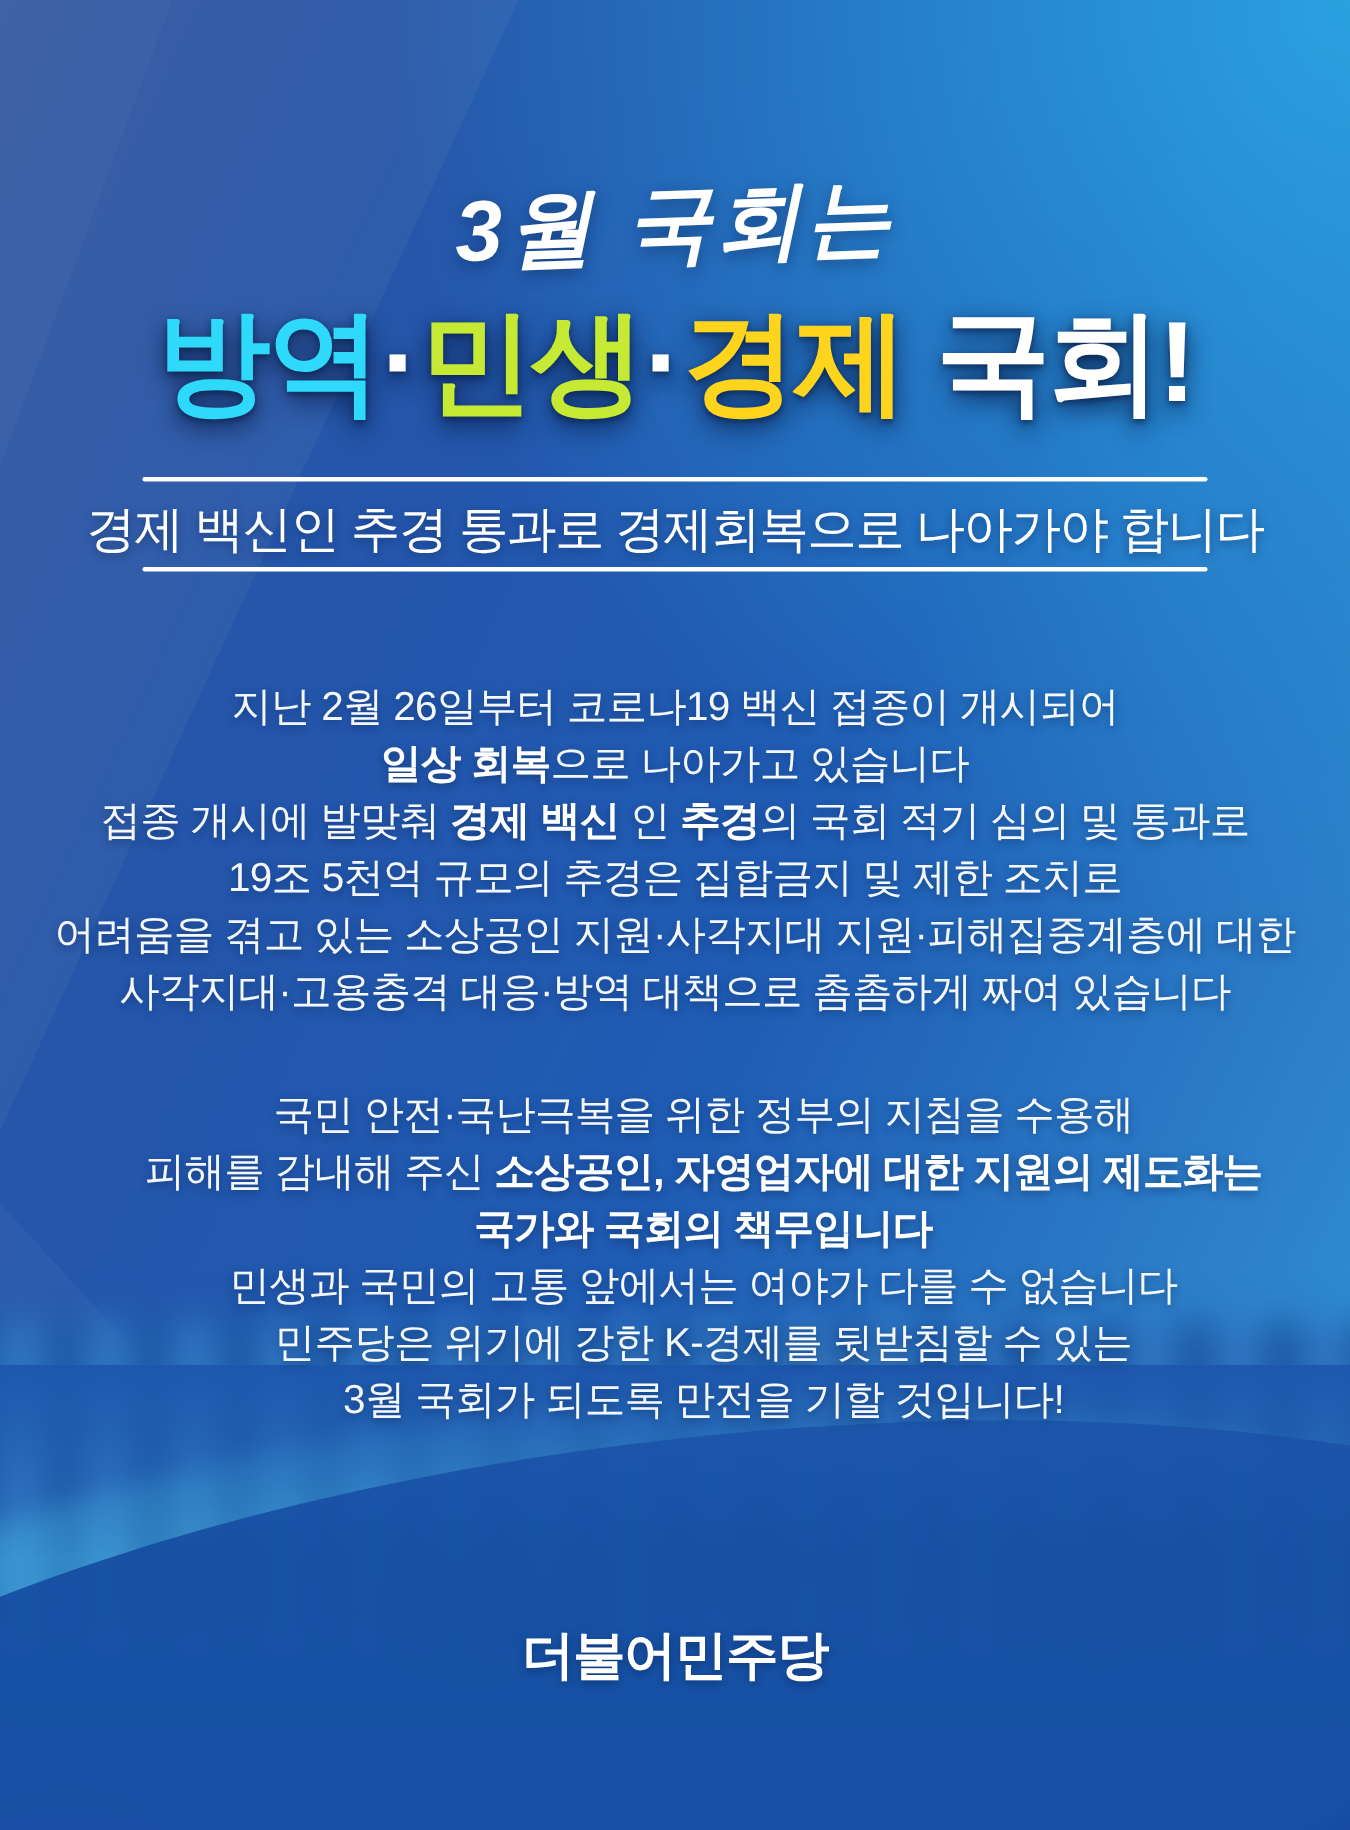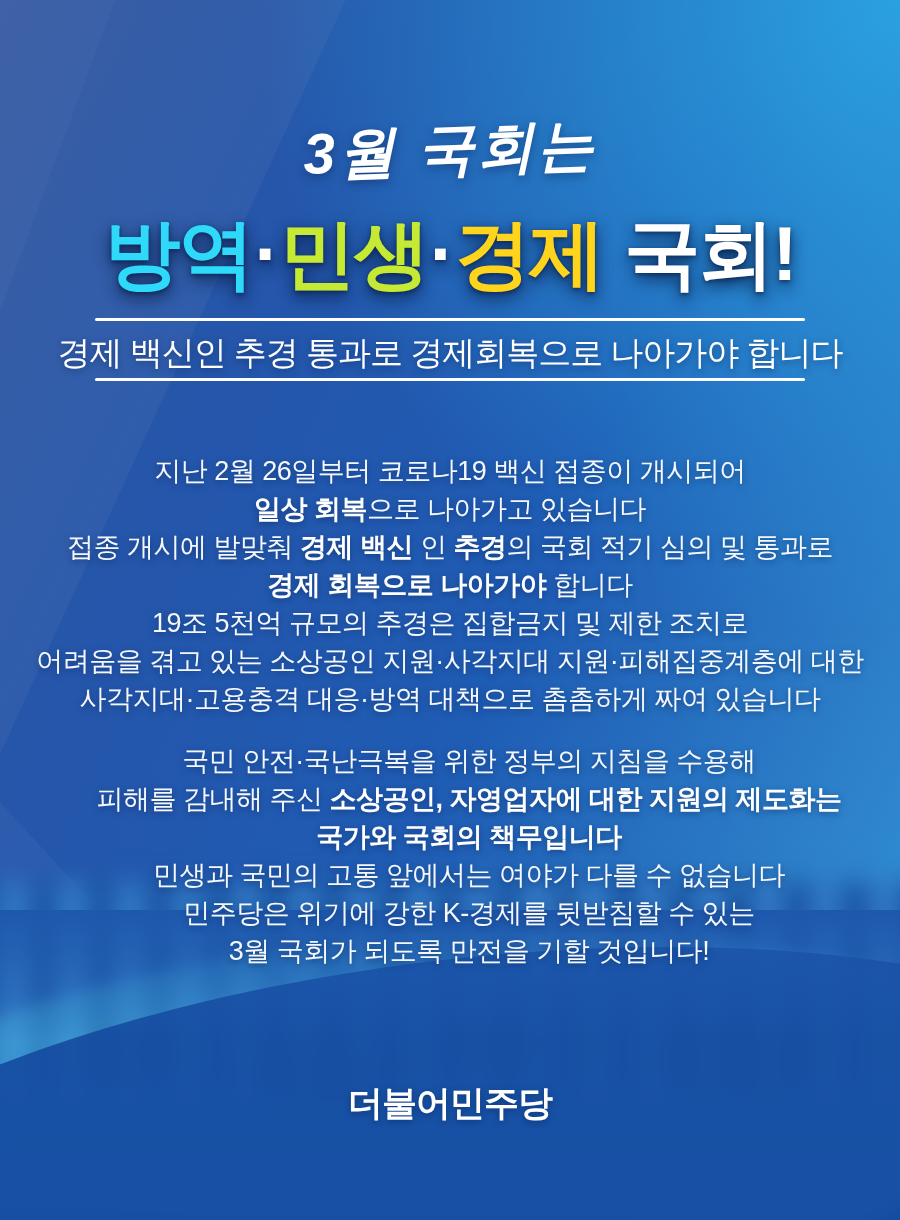--- a/index.html
+++ b/index.html
@@ -41,38 +41,38 @@
     background:rgba(19,70,158,0.85);border-radius:50%;transform:rotate(-7deg);}
   .photo .fade-top{position:absolute;left:0;right:0;top:0;height:130px;
     background:linear-gradient(180deg,#1e58ad 0%,rgba(30,88,173,0) 100%);}
   
   .center-abs{position:absolute;left:0;right:0;text-align:center;}
   .script-title{
     top:112px;font-size:57px;font-style:italic;font-weight:700;letter-spacing:3px;
     transform:rotate(-2deg);text-shadow:0 3px 10px rgba(10,35,85,0.5);
   }
   .headline{
-    top:204px;font-size:76px;font-weight:800;letter-spacing:-2px;white-space:nowrap;
+    top:191px;font-size:76px;font-weight:800;letter-spacing:-2px;white-space:nowrap;
     text-shadow:0 6px 16px rgba(6,24,64,0.85),0 2px 4px rgba(6,24,64,0.6);
   }
   .headline span{padding:0 1px;}
   .divider{position:absolute;left:95px;width:710px;height:3px;background:#fff;border-radius:2px;}
   .divider.d1{top:318px;}
   .divider.d2{top:378px;}
   .subtitle{
     top:331px;font-size:33px;font-weight:500;letter-spacing:-1px;white-space:nowrap;
     text-shadow:0 2px 6px rgba(10,35,85,0.5);
   }
   .body-text{
     top:452px;font-size:27px;color:#f4f8fc;letter-spacing:-0.5px;
     text-shadow:0 2px 6px rgba(10,35,85,0.55);
   }
   .body-text .line{line-height:38px;white-space:nowrap;}
   .body-text .b{font-weight:800;color:#ffffff;}
-  .body-text .para + .para{margin-top:24px;padding-left:38px;}
+  .body-text .para + .para{margin-top:44px;padding-left:38px;}
   .footer-logo{
     top:1080px;font-size:35px;font-weight:800;letter-spacing:-1px;
     text-shadow:0 2px 6px rgba(10,35,85,0.55);
   }
 </style>
 </head>
 <body>
 
 <div class="poster">
 
@@ -96,21 +96,20 @@
 
   <div class="divider d1"></div>
   <div class="center-abs subtitle">경제 백신인 추경 통과로 경제회복으로 나아가야 합니다</div>
   <div class="divider d2"></div>
 
   <div class="center-abs body-text">
       <div class="para">
         <div class="line"><span>지난 2월 26일부터 코로나19 백신 접종이 개시되어</span></div>
         <div class="line"><span class="b">일상 회복</span><span>으로 나아가고 있습니다</span></div>
         <div class="line"><span>접종 개시에 발맞춰 </span><span class="b">경제 백신</span><span> 인 </span><span class="b">추경</span><span>의 국회 적기 심의 및 통과로</span></div>
-        <div class="line"><span class="b">경제 회복으로 나아가야</span><span> 합니다</span></div>
         <div class="line"><span>19조 5천억 규모의 추경은 집합금지 및 제한 조치로</span></div>
         <div class="line"><span>어려움을 겪고 있는 소상공인 지원·사각지대 지원·피해집중계층에 대한</span></div>
         <div class="line"><span>사각지대·고용충격 대응·방역 대책으로 촘촘하게 짜여 있습니다</span></div>
       </div>
       <div class="para">
         <div class="line"><span>국민 안전·국난극복을 위한 정부의 지침을 수용해</span></div>
         <div class="line"><span>피해를 감내해 주신 </span><span class="b">소상공인, 자영업자에 대한 지원의 제도화는</span></div>
         <div class="line"><span class="b">국가와 국회의 책무입니다</span></div>
         <div class="line"><span>민생과 국민의 고통 앞에서는 여야가 다를 수 없습니다</span></div>
         <div class="line"><span>민주당은 위기에 강한 K-경제를 뒷받침할 수 있는</span></div>

